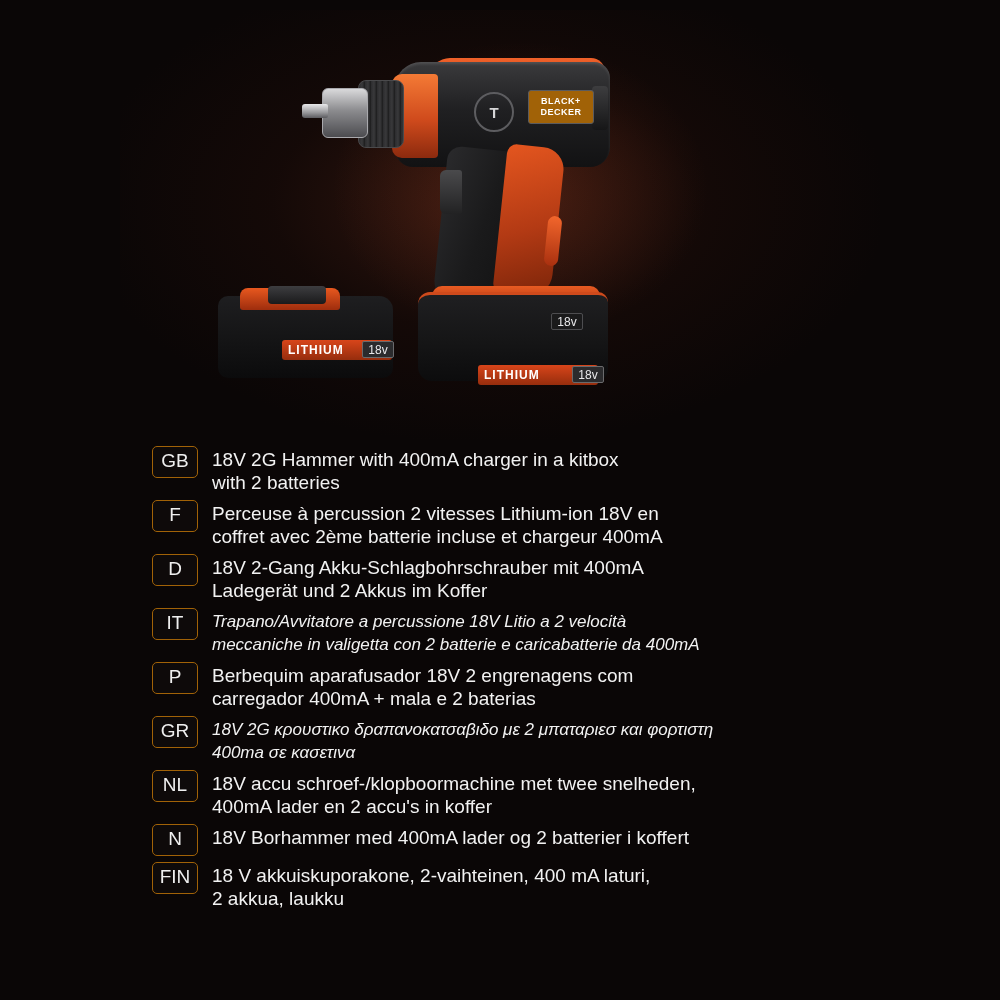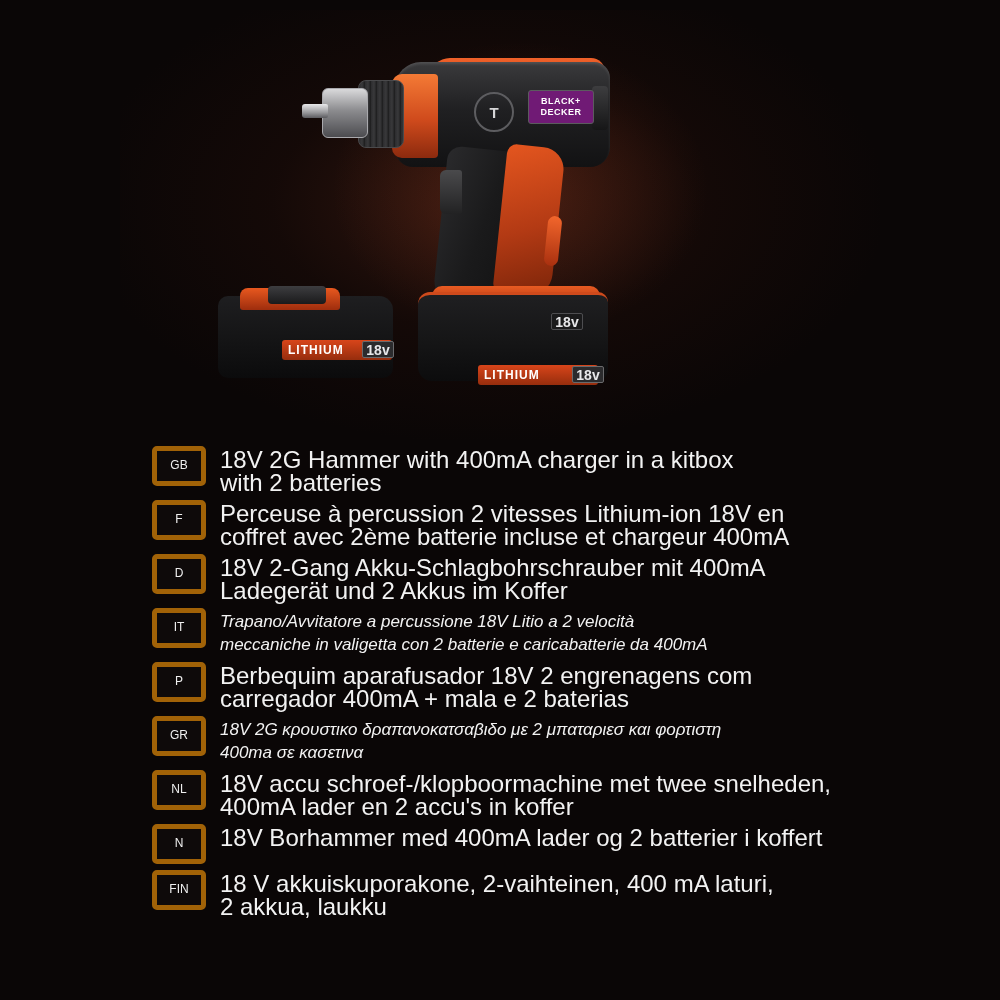--- a/index.html
+++ b/index.html
@@ -152,31 +152,31 @@
     padding-left: 6px;
     box-sizing: border-box;
   }
   .volt-badge {
     position: absolute;
     width: 30px; height: 15px;
     background: #2b2b2d;
     border: 1px solid #6a6a6c;
     border-radius: 2px;
     color: #e8e8ea;
-    font-size: 14px;
-    font-weight: bold;
+    font-size: 12px;
+    font-weight: normal;
     display: flex;
     align-items: center;
     justify-content: center;
   }
   .bd-logo {
     position: absolute;
     left: 528px; top: 90px;
     width: 66px; height: 34px;
-    background: #701a75;
+    background: #a16207;
     border: 1px solid #5b5b5e;
     border-radius: 3px;
     color: #fff;
     font-size: 9px;
     font-weight: bold;
     line-height: 11px;
     text-align: center;
     padding-top: 5px;
     box-sizing: border-box;
     letter-spacing: 0.5px;
@@ -249,33 +249,33 @@
   }
   .lang-row {
     display: flex;
     align-items: flex-start;
     margin-bottom: 6px;
   }
   .lang-code {
     flex: 0 0 auto;
     width: 44px;
     min-height: 30px;
-    border: 5px solid #a16207;
+    border: 1px solid #a16207;
     border-radius: 5px;
     color: #efefef;
-    font-size: 12px;
+    font-size: 19px;
     text-align: center;
     line-height: 28px;
     margin-right: 14px;
     background: rgba(255,255,255,0.02);
   }
   .lang-text {
     flex: 1 1 auto;
     color: #f2f2f2;
-    font-size: 24px;
+    font-size: 19px;
     line-height: 23px;
     padding-top: 2px;
     white-space: pre-line;
   }
   .lang-row.small .lang-text { font-size: 17px; font-style: italic; }
 </style>
 </head>
 <body>
 
 <div id="page">

